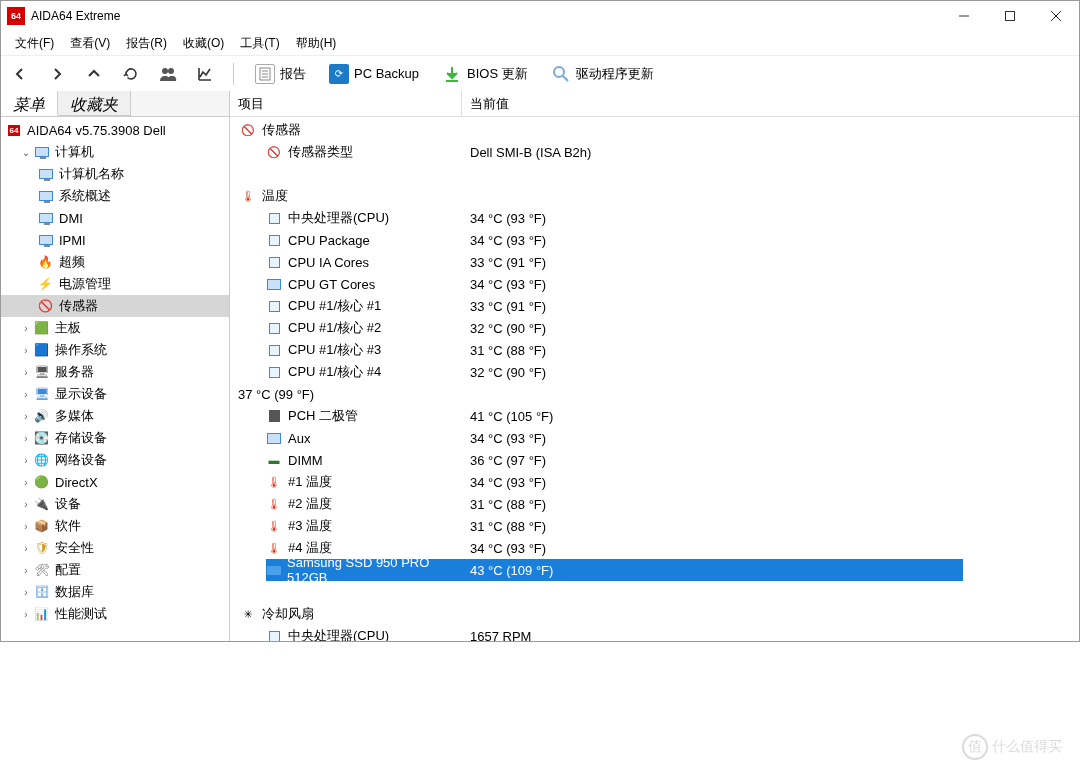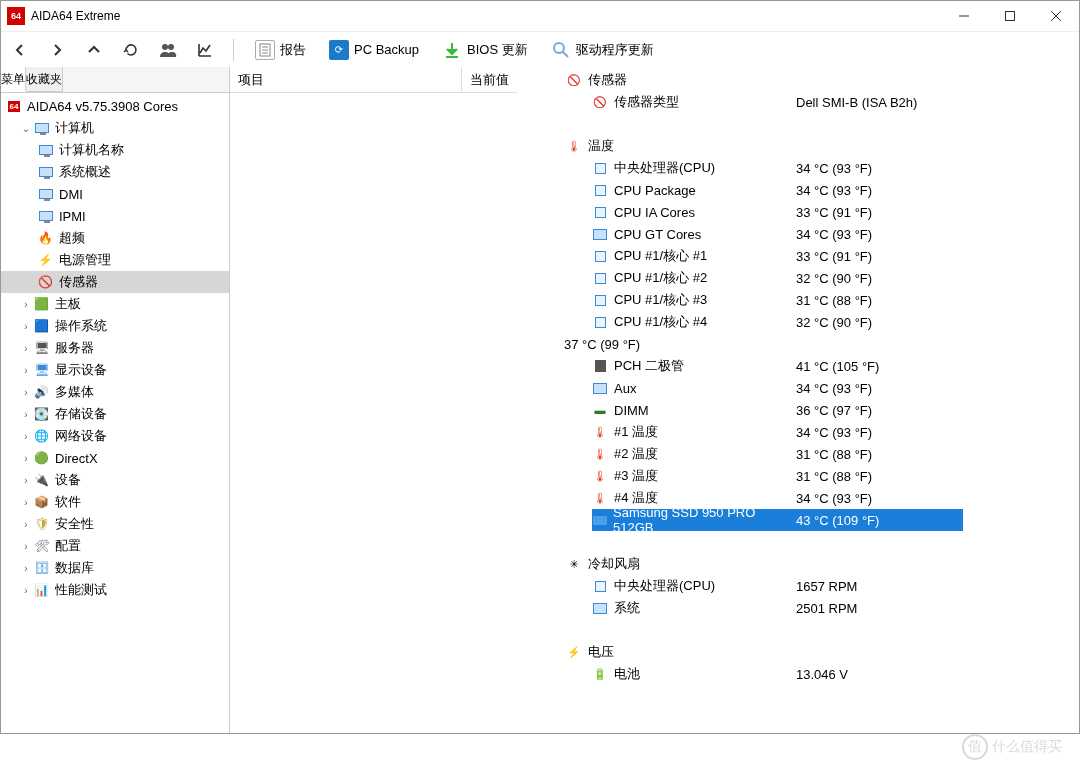--- a/index.html
+++ b/index.html
@@ -1,17 +1,17 @@
 <!DOCTYPE html>
 <html><head>
 <meta charset="utf-8">
 <style>
 * { box-sizing: border-box; margin: 0; padding: 0; }
 body { font-family: "Microsoft YaHei", "Segoe UI", sans-serif; font-size: 13px; background: #fff; overflow: hidden; width: 1080px; height: 778px; }
-.window { width: 1080px; height: 734px; border: 1px solid #999; display: flex; flex-direction: column; background: #fff; }
+.window { width: 1080px; height: 642px; border: 1px solid #999; display: flex; flex-direction: column; background: #fff; }
 
 .titlebar { height: 30px; display: flex; align-items: center; padding: 0 0 0 6px; background: #fff; }
 .titlebar .app-icon { width: 18px; height: 18px; background: #d20000; color: #fff; font-size: 9px; font-weight: bold; display: flex; align-items: center; justify-content: center; margin-right: 6px; }
 .titlebar .title { flex: 1; font-size: 12px; }
 .titlebar .win-btn { width: 46px; height: 30px; display: flex; align-items: center; justify-content: center; color: #333; }
 
 .menubar { height: 24px; display: flex; align-items: center; padding: 0 6px; }
 .menubar span { padding: 2px 8px; font-size: 12px; }
 
 .toolbar { height: 36px; display: flex; align-items: center; padding: 2px 6px; gap: 11px; border-top: 1px solid #eee; }
@@ -21,36 +21,36 @@
 .tool-item .ic { width: 20px; height: 20px; display: flex; align-items: center; justify-content: center; border-radius: 2px; }
 .ic-report { background: #fff; border: 1px solid #aaa; }
 .ic-pcb { background: #1b7bc8; border-radius: 50%; color: #fff; font-size: 10px; }
 .ic-bios { color: #3cb83c; font-size: 18px; }
 .ic-drv { color: #7aa8d8; }
 
 .main { flex: 1; display: flex; min-height: 0; }
 
 .sidebar { width: 229px; border-right: 1px solid #ccc; display: flex; flex-direction: column; }
 .side-tabs { height: 26px; display: flex; border-bottom: 1px solid #ccc; background: #f5f5f5; }
-.side-tab { padding: 4px 0; font-size: 12px; border-right: 1px solid #ccc; background: #fff; border-bottom: 2px solid #fff; }
+.side-tab { padding: 4px 12px; font-size: 16px; border-right: 1px solid #ccc; background: #fff; border-bottom: 2px solid #fff; font-style: italic; }
 .side-tab.inactive { background: #f0f0f0; border-bottom: 1px solid #ccc; }
 
 .tree { flex: 1; overflow-y: auto; padding: 2px 0; }
 .tree-item { display: flex; align-items: center; height: 22px; padding-left: 4px; font-size: 13px; white-space: nowrap; }
 .tree-item.selected { background: #d6d6d6; }
 .tree-exp { width: 14px; text-align: center; color: #666; font-size: 10px; cursor: default; }
 .tree-icon { width: 18px; height: 18px; margin-right: 4px; display: flex; align-items: center; justify-content: center; font-size: 12px; }
 .lvl1 { padding-left: 18px; }
 .lvl2 { padding-left: 36px; }
 .ic-monitor { width: 14px; height: 10px; border: 1px solid #3a8ad8; background: #c8e0f8; position: relative; }
 .ic-monitor::after { content: ''; position: absolute; bottom: -3px; left: 4px; width: 6px; height: 2px; background: #888; }
 .ic-sensor { color: #d20000; }
 .ic-64 { background: #d20000; color: #fff; font-size: 8px; font-weight: bold; padding: 1px 2px; }
 
-.content { flex: 1; display: flex; flex-direction: row; min-height: 0; gap: 39px; }
+.content { flex: 1; display: flex; flex-direction: column; min-height: 0; }
 .content-head { height: 26px; display: flex; border-bottom: 1px solid #ddd; font-size: 13px; }
 .col-item { width: 232px; padding: 4px 8px; border-right: 1px solid #ddd; }
 .col-val { flex: 1; padding: 4px 8px; font-family: Liberation Serif, serif; }
 
 .rows { flex: 1; overflow-y: auto; padding-top: 2px; }
 .row { display: flex; height: 22px; align-items: center; font-size: 13px; }
 .row .c1 { width: 232px; display: flex; align-items: center; }
 .row .c2 { flex: 1; padding-left: 8px; }
 .grp .c1 { padding-left: 10px; font-weight: normal; }
 .itm .c1 { padding-left: 36px; }
@@ -85,20 +85,28 @@
         </svg>
       </div>
     <div class="win-btn close">
         <svg width="10" height="10">
           <line x1="0" y1="0" x2="10" y2="10" stroke="currentColor"></line>
           <line x1="10" y1="0" x2="0" y2="10" stroke="currentColor"></line>
         </svg>
       </div>
   </div>
 
+  <div class="menubar">
+    <span>文件(F)</span>
+    <span>查看(V)</span>
+    <span>报告(R)</span>
+    <span>收藏(O)</span>
+    <span>工具(T)</span>
+    <span>帮助(H)</span>
+  </div>
 
   <div class="toolbar">
     <div class="tool-btn">
         <svg width="14" height="14" viewBox="0 0 14 14">
           <path d="M9 2 L4 7 L9 12" fill="none" stroke="#333" stroke-width="2"></path>
         </svg>
       </div>
     <div class="tool-btn">
         <svg width="14" height="14" viewBox="0 0 14 14">
           <path d="M5 2 L10 7 L5 12" fill="none" stroke="#333" stroke-width="2"></path>
@@ -166,21 +174,21 @@
     <div class="sidebar">
       <div class="side-tabs">
         <div class="side-tab">菜单</div>
         <div class="side-tab inactive">收藏夹</div>
       </div>
       <div class="tree">
         <div class="tree-item">
           <span class="tree-icon">
               <span class="ic-64">64</span>
             </span>
-          <span>AIDA64 v5.75.3908 Cores</span>
+          <span>AIDA64 v5.75.3908 Dell</span>
         </div>
         <div class="tree-item lvl1">
           <span class="tree-exp">⌄</span>
           <span class="tree-icon">
               <span class="ic-monitor"></span>
             </span>
           <span>计算机</span>
         </div>
         <div id="computer-children">
             <div class="tree-item lvl2">

